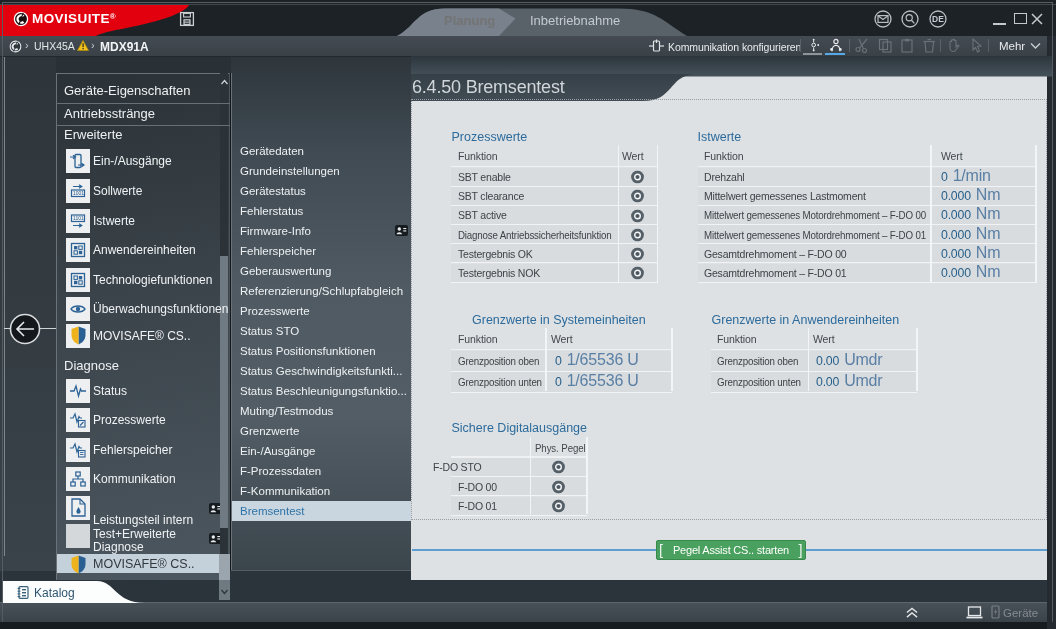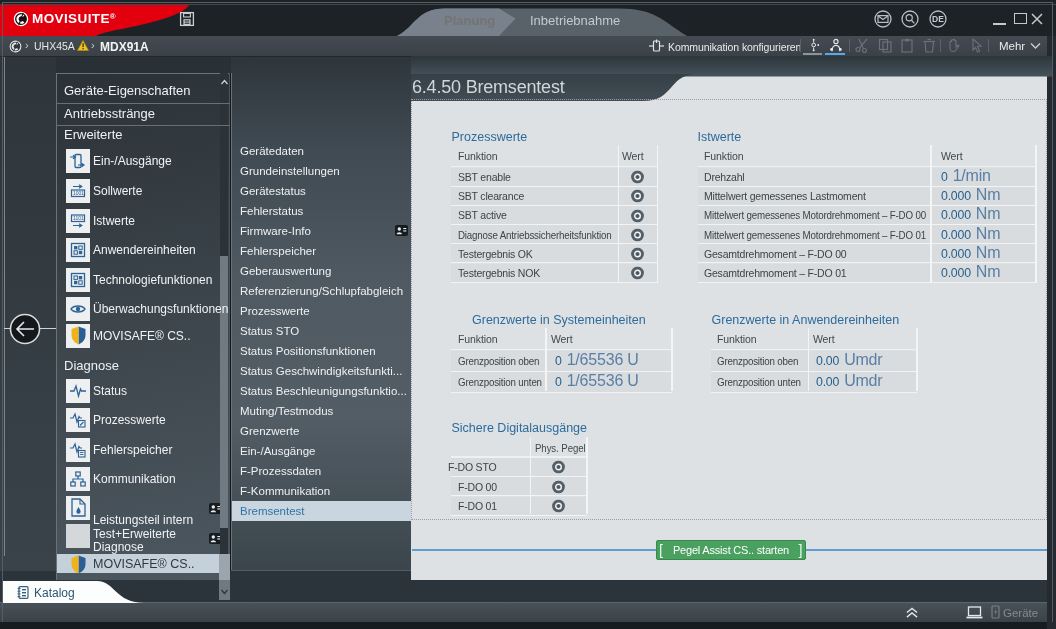--- a/index.html
+++ b/index.html
@@ -231,21 +231,21 @@
   <div class="tcell val" style="left:816px;top:382px;">0.00<span class="unit" style="margin-left:5px;">Umdr</span></div>
   <div class="vline" style="left:807.5px;top:328px;height:62.5px;"></div>
   <div class="vline" style="left:916px;top:328px;height:62.5px;"></div>
 
   <div class="ttitle" style="left:451.5px;top:420.5px;">Sichere Digitalausgänge</div>
   <div class="thead" style="left:535px;top:442px;transform:scaleX(.92);transform-origin:left;">Phys. Pegel</div>
   <div class="hline" style="left:451px;top:456px;width:135.5px;"></div>
   <div class="trow" style="left:451px;top:457.5px;width:135.5px;height:18px;"></div>
   <div class="trow" style="left:451px;top:477px;width:135.5px;height:18px;"></div>
   <div class="trow" style="left:451px;top:496.5px;width:135.5px;height:18px;"></div>
-  <div class="tcell" style="left:448px;top:467px;">F-DO STO</div>
+  <div class="tcell" style="left:433px;top:467px;">F-DO STO</div>
   <div class="tcell" style="left:458px;top:486.5px;">F-DO 00</div>
   <div class="tcell" style="left:458px;top:506px;">F-DO 01</div>
   <div class="vline" style="left:529.5px;top:437px;height:76.7px;"></div>
   <div class="vline" style="left:586px;top:437px;height:76.7px;"></div>
   <svg class="donut" style="left:551.5px;top:467.2px;" viewBox="0 0 13 13">
     <circle cx="6.5" cy="6.5" r="6.4" fill="#545f68"></circle>
     <circle cx="6.5" cy="6.5" r="2.8" fill="none" stroke="#f4f6f7" stroke-width="1.4"></circle>
     <circle cx="6.5" cy="6.5" r="1.35" fill="#4a555e"></circle>
   </svg>
   <svg class="donut" style="left:551.5px;top:486.7px;" viewBox="0 0 13 13">

